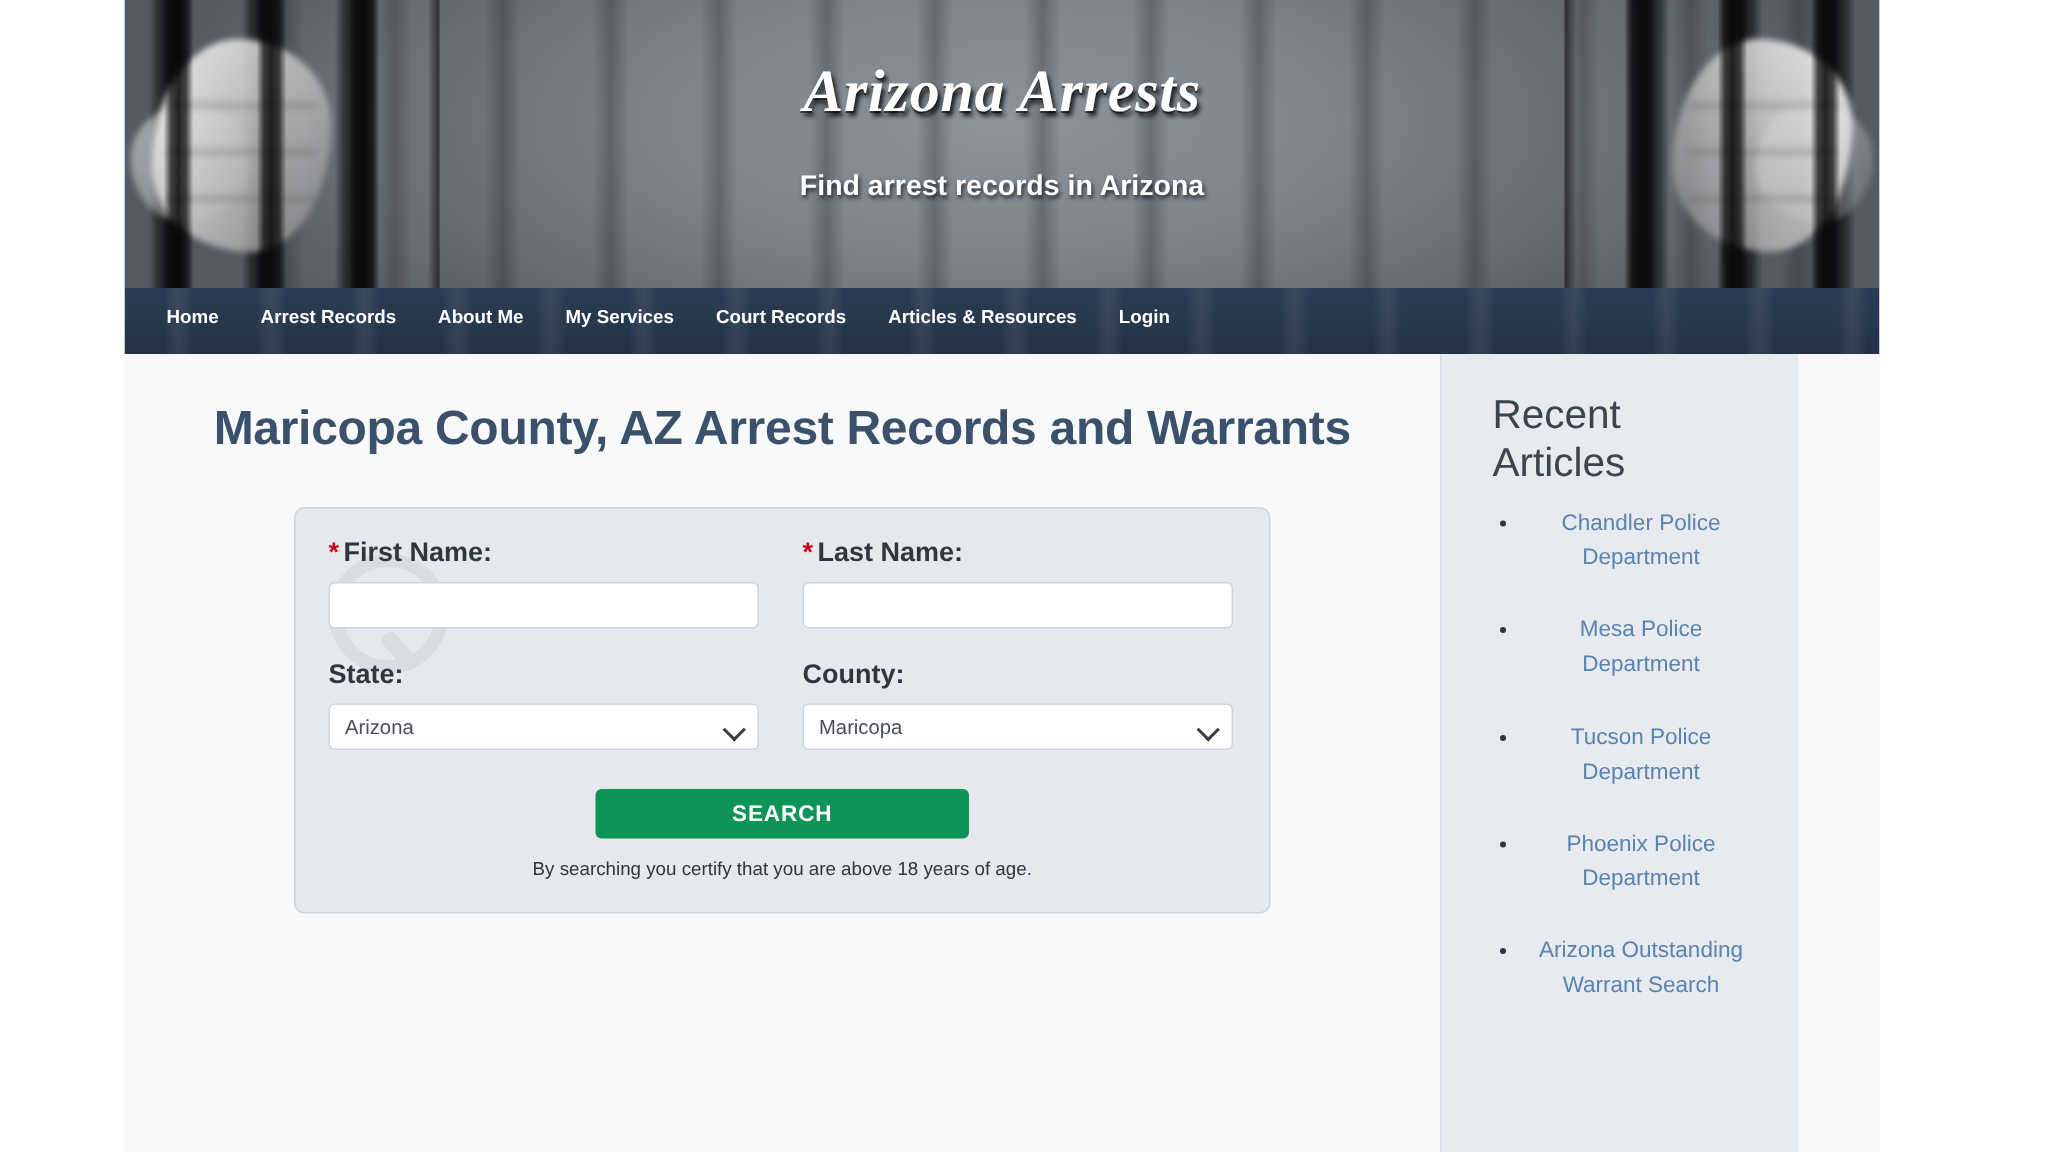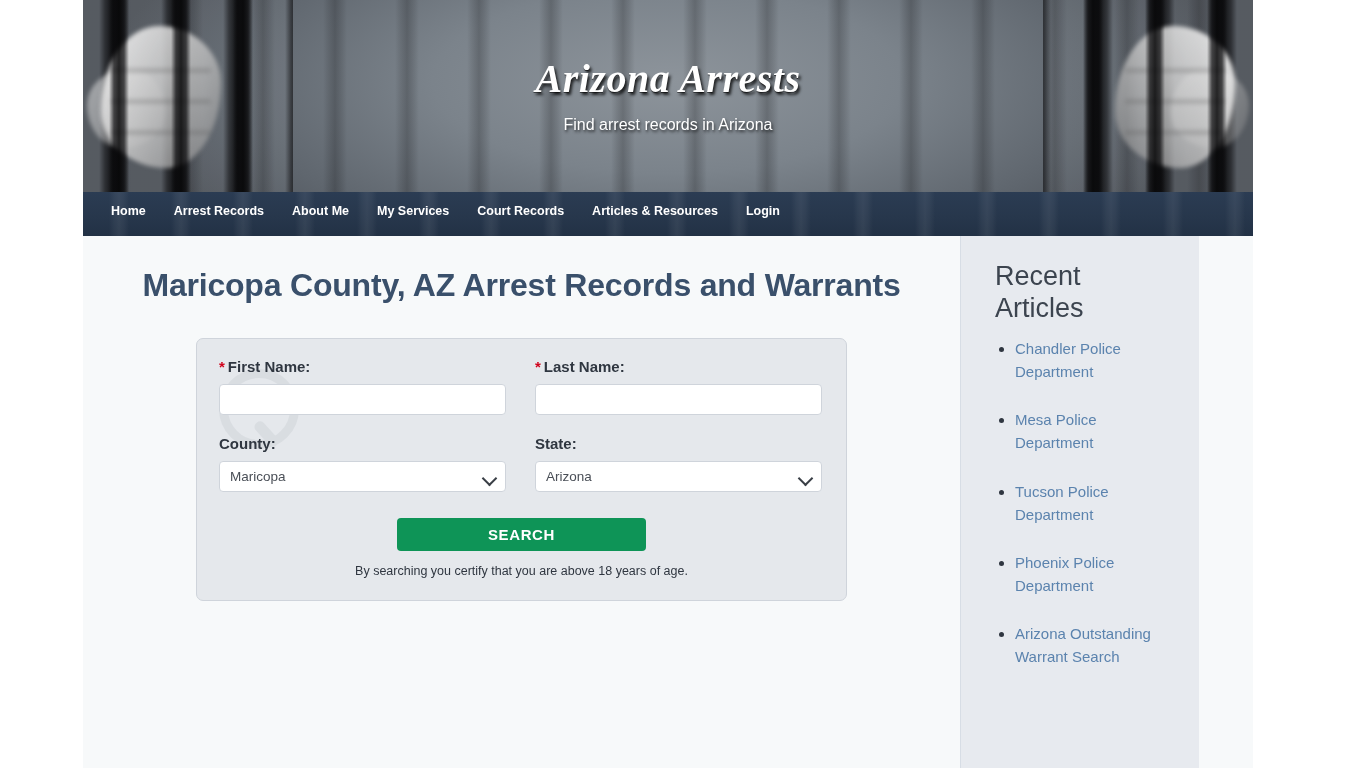--- a/index.html
+++ b/index.html
@@ -132,24 +132,25 @@
     font-weight: bold;
     font-size: 40px;
     color: #ffffff;
     letter-spacing: .5px;
     text-shadow: 2px 3px 3px rgba(0,0,0,.75), 0 1px 0 rgba(0,0,0,.5);
     margin: 0 0 16px 0;
     line-height: 1.05;
   }
   .site-tagline {
     font-family: "Liberation Sans", sans-serif;
-    font-size: 16px;
+    font-size: 19px;
     color: #ffffff;
     text-shadow: 1px 2px 3px rgba(0,0,0,.7);
-    margin: 0;
+    margin: 16px;
+    font-weight: bold;
   }
 
   
   .navbar {
     position: relative;
     width: 1170px;
     height: 44px;
     background: linear-gradient(180deg, #2b3c53 0%, #27374c 55%, #223145 100%);
     display: flex;
     align-items: flex-start;
@@ -287,21 +288,21 @@
   }
 
   .form-row {
     display: flex;
     gap: 29px;
     position: relative;
     z-index: 2;
   }
   .form-col { width: 287px; }
   .field-label {
-    font-size: 15px;
+    font-size: 18px;
     font-weight: bold;
     color: #2f3640;
     margin: 0 0 9px 0;
     display: block;
   }
   .field-label .req {
     color: #d0021b;
     font-weight: bold;
     margin-right: 3px;
   }
@@ -383,20 +384,21 @@
     font-size: 27px;
     color: #3c444f;
     margin: 0 0 12px 0;
     font-weight: normal;
     line-height: 1.2;
   }
   .article-list {
     list-style: disc;
     margin: 0;
     padding-left: 20px;
+    text-align: center;
   }
   .article-list li {
     margin-bottom: 25px;
     line-height: 1.45;
   }
   .article-list li::marker { color: #2f3640; }
   .article-link {
     color: #5b83ae;
     font-size: 15px;
     text-decoration: none;
@@ -478,30 +480,30 @@
                 <span class="req">*</span><span>Last Name:</span>
               </label>
               <input class="text-input" type="text" value="" placeholder="" style="">
             </div>
           </div>
 
           <div class="row-gap"></div>
 
           <div class="form-row">
             <div class="form-col">
-              <label class="field-label">County:</label>
+              <label class="field-label">State:</label>
               <div class="select-wrap">
-                <div class="select-box">Maricopa</div>
+                <div class="select-box">Arizona</div>
                 <span class="caret"></span>
               </div>
             </div>
             <div class="form-col">
-              <label class="field-label">State:</label>
+              <label class="field-label">County:</label>
               <div class="select-wrap">
-                <div class="select-box">Arizona</div>
+                <div class="select-box">Maricopa</div>
                 <span class="caret"></span>
               </div>
             </div>
           </div>
 
           <div class="search-btn-row">
             <button class="search-btn">SEARCH</button>
           </div>
 
           <div class="disclaimer">By searching you certify that you are above 18 years of age.</div>

